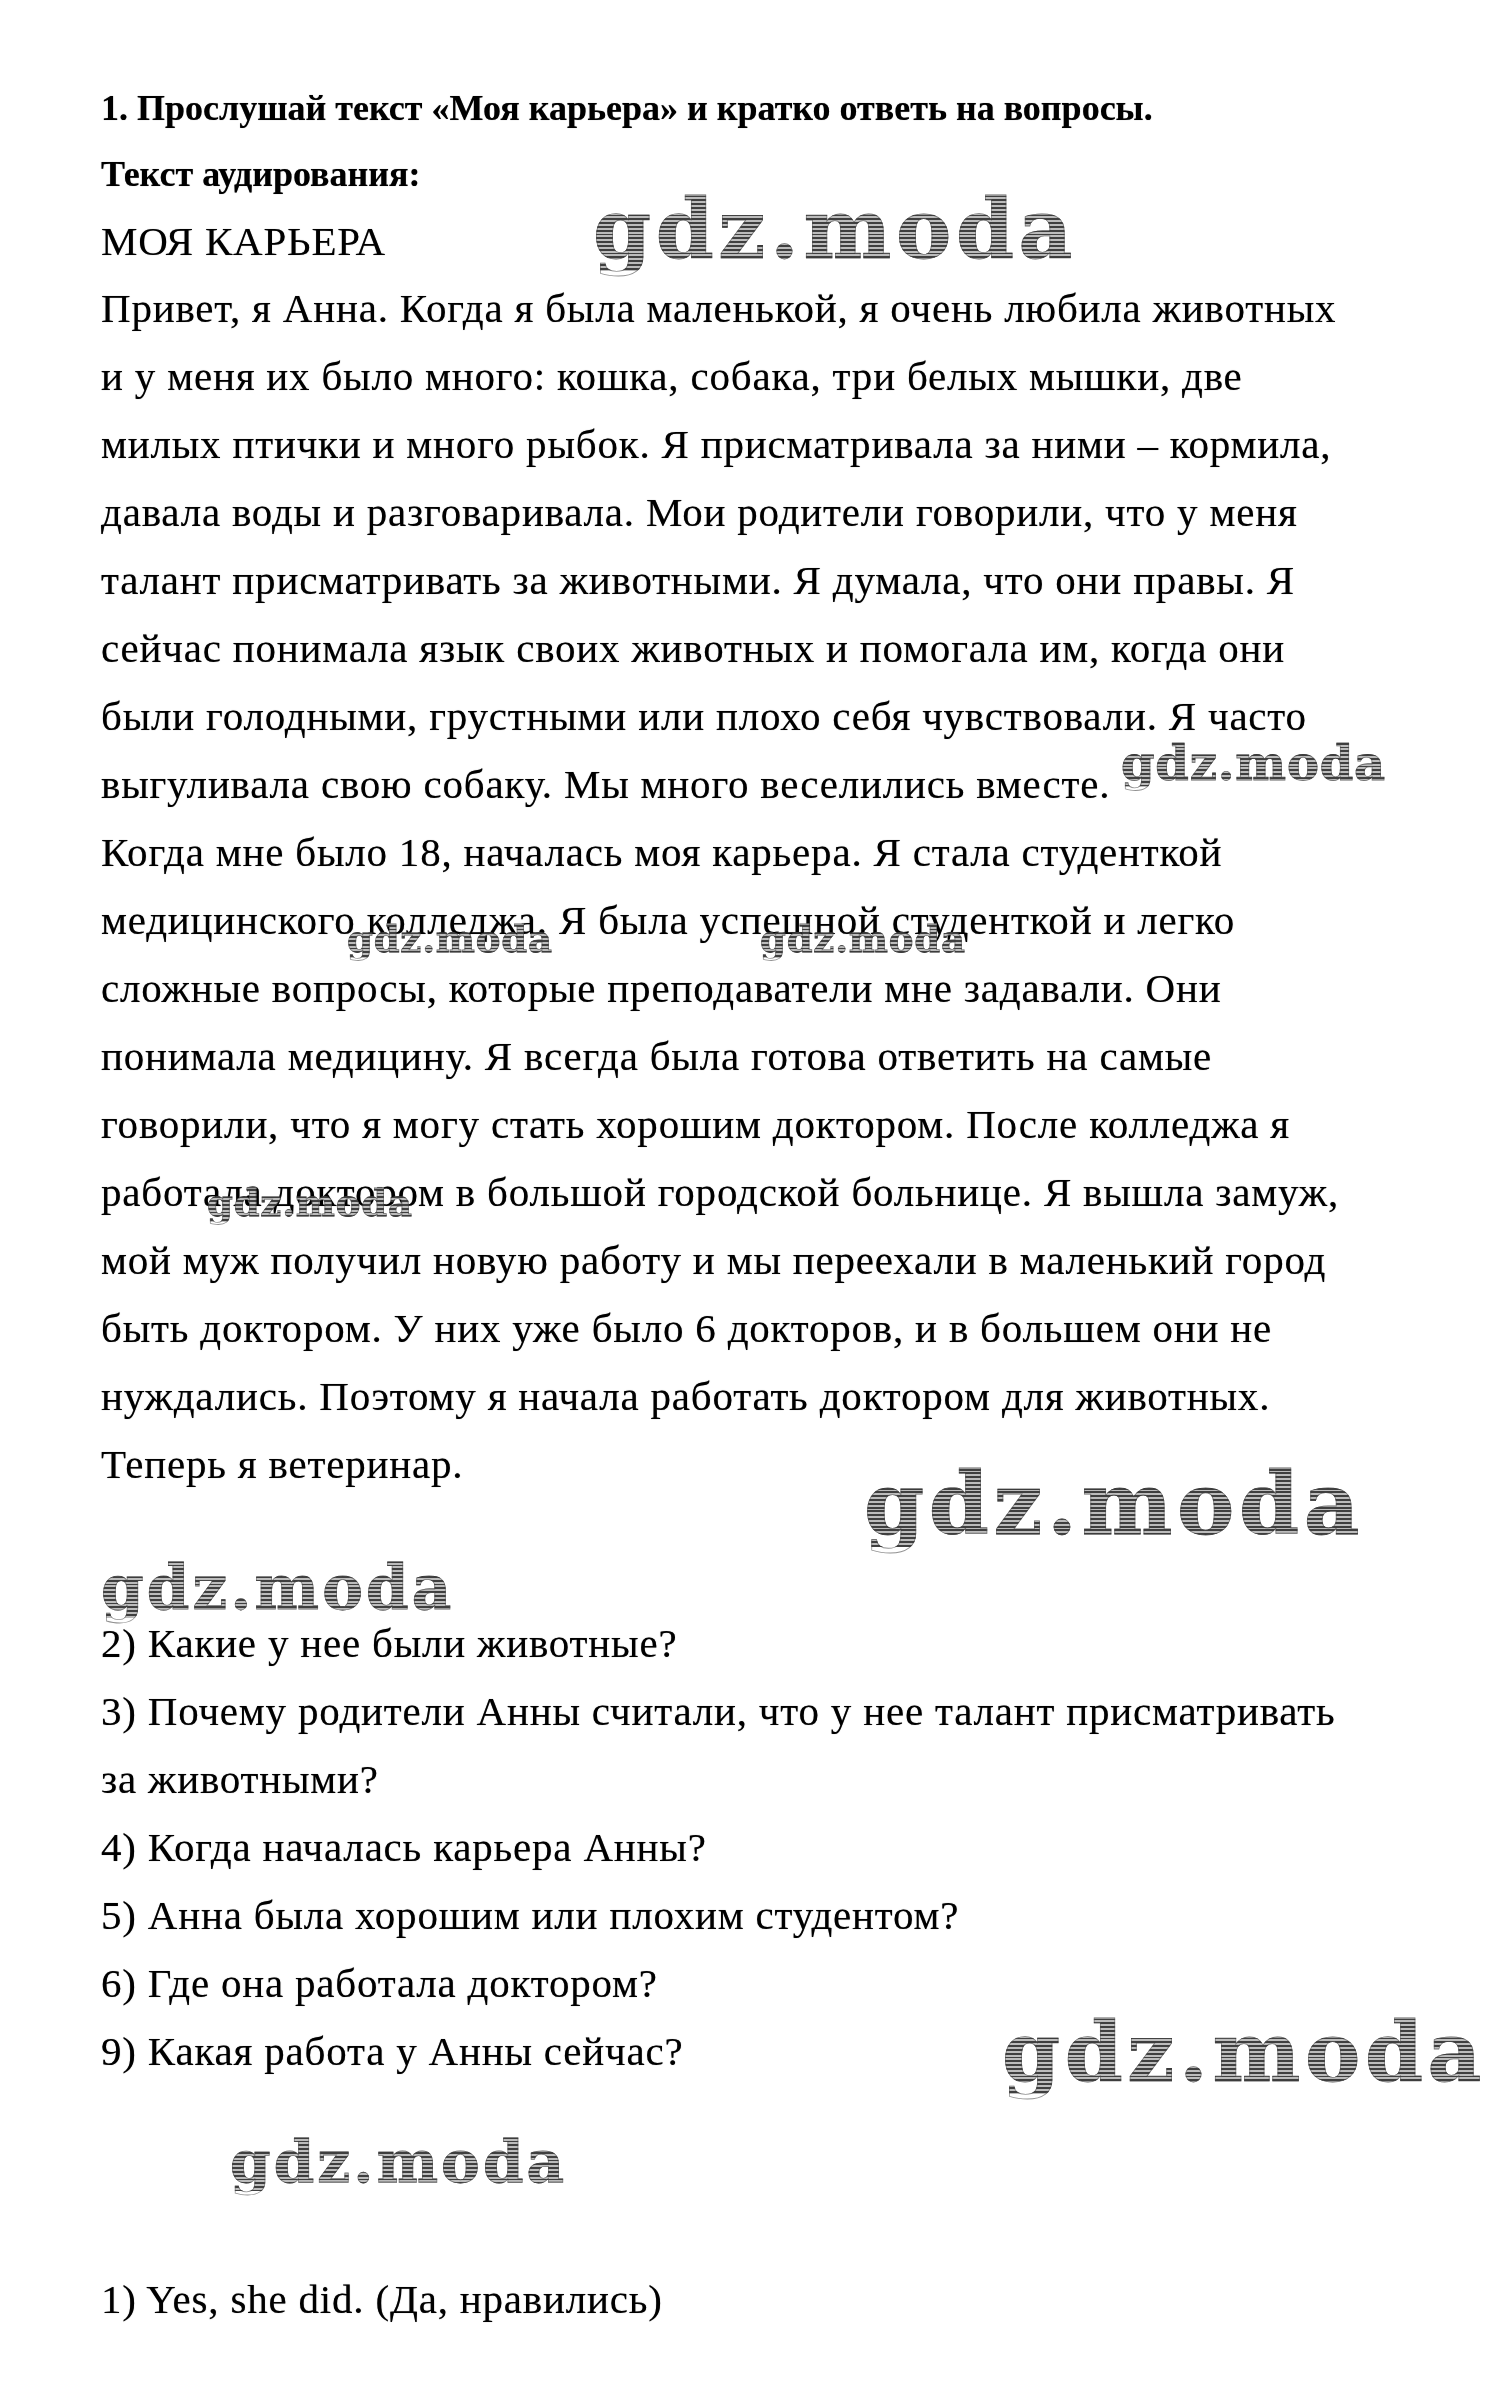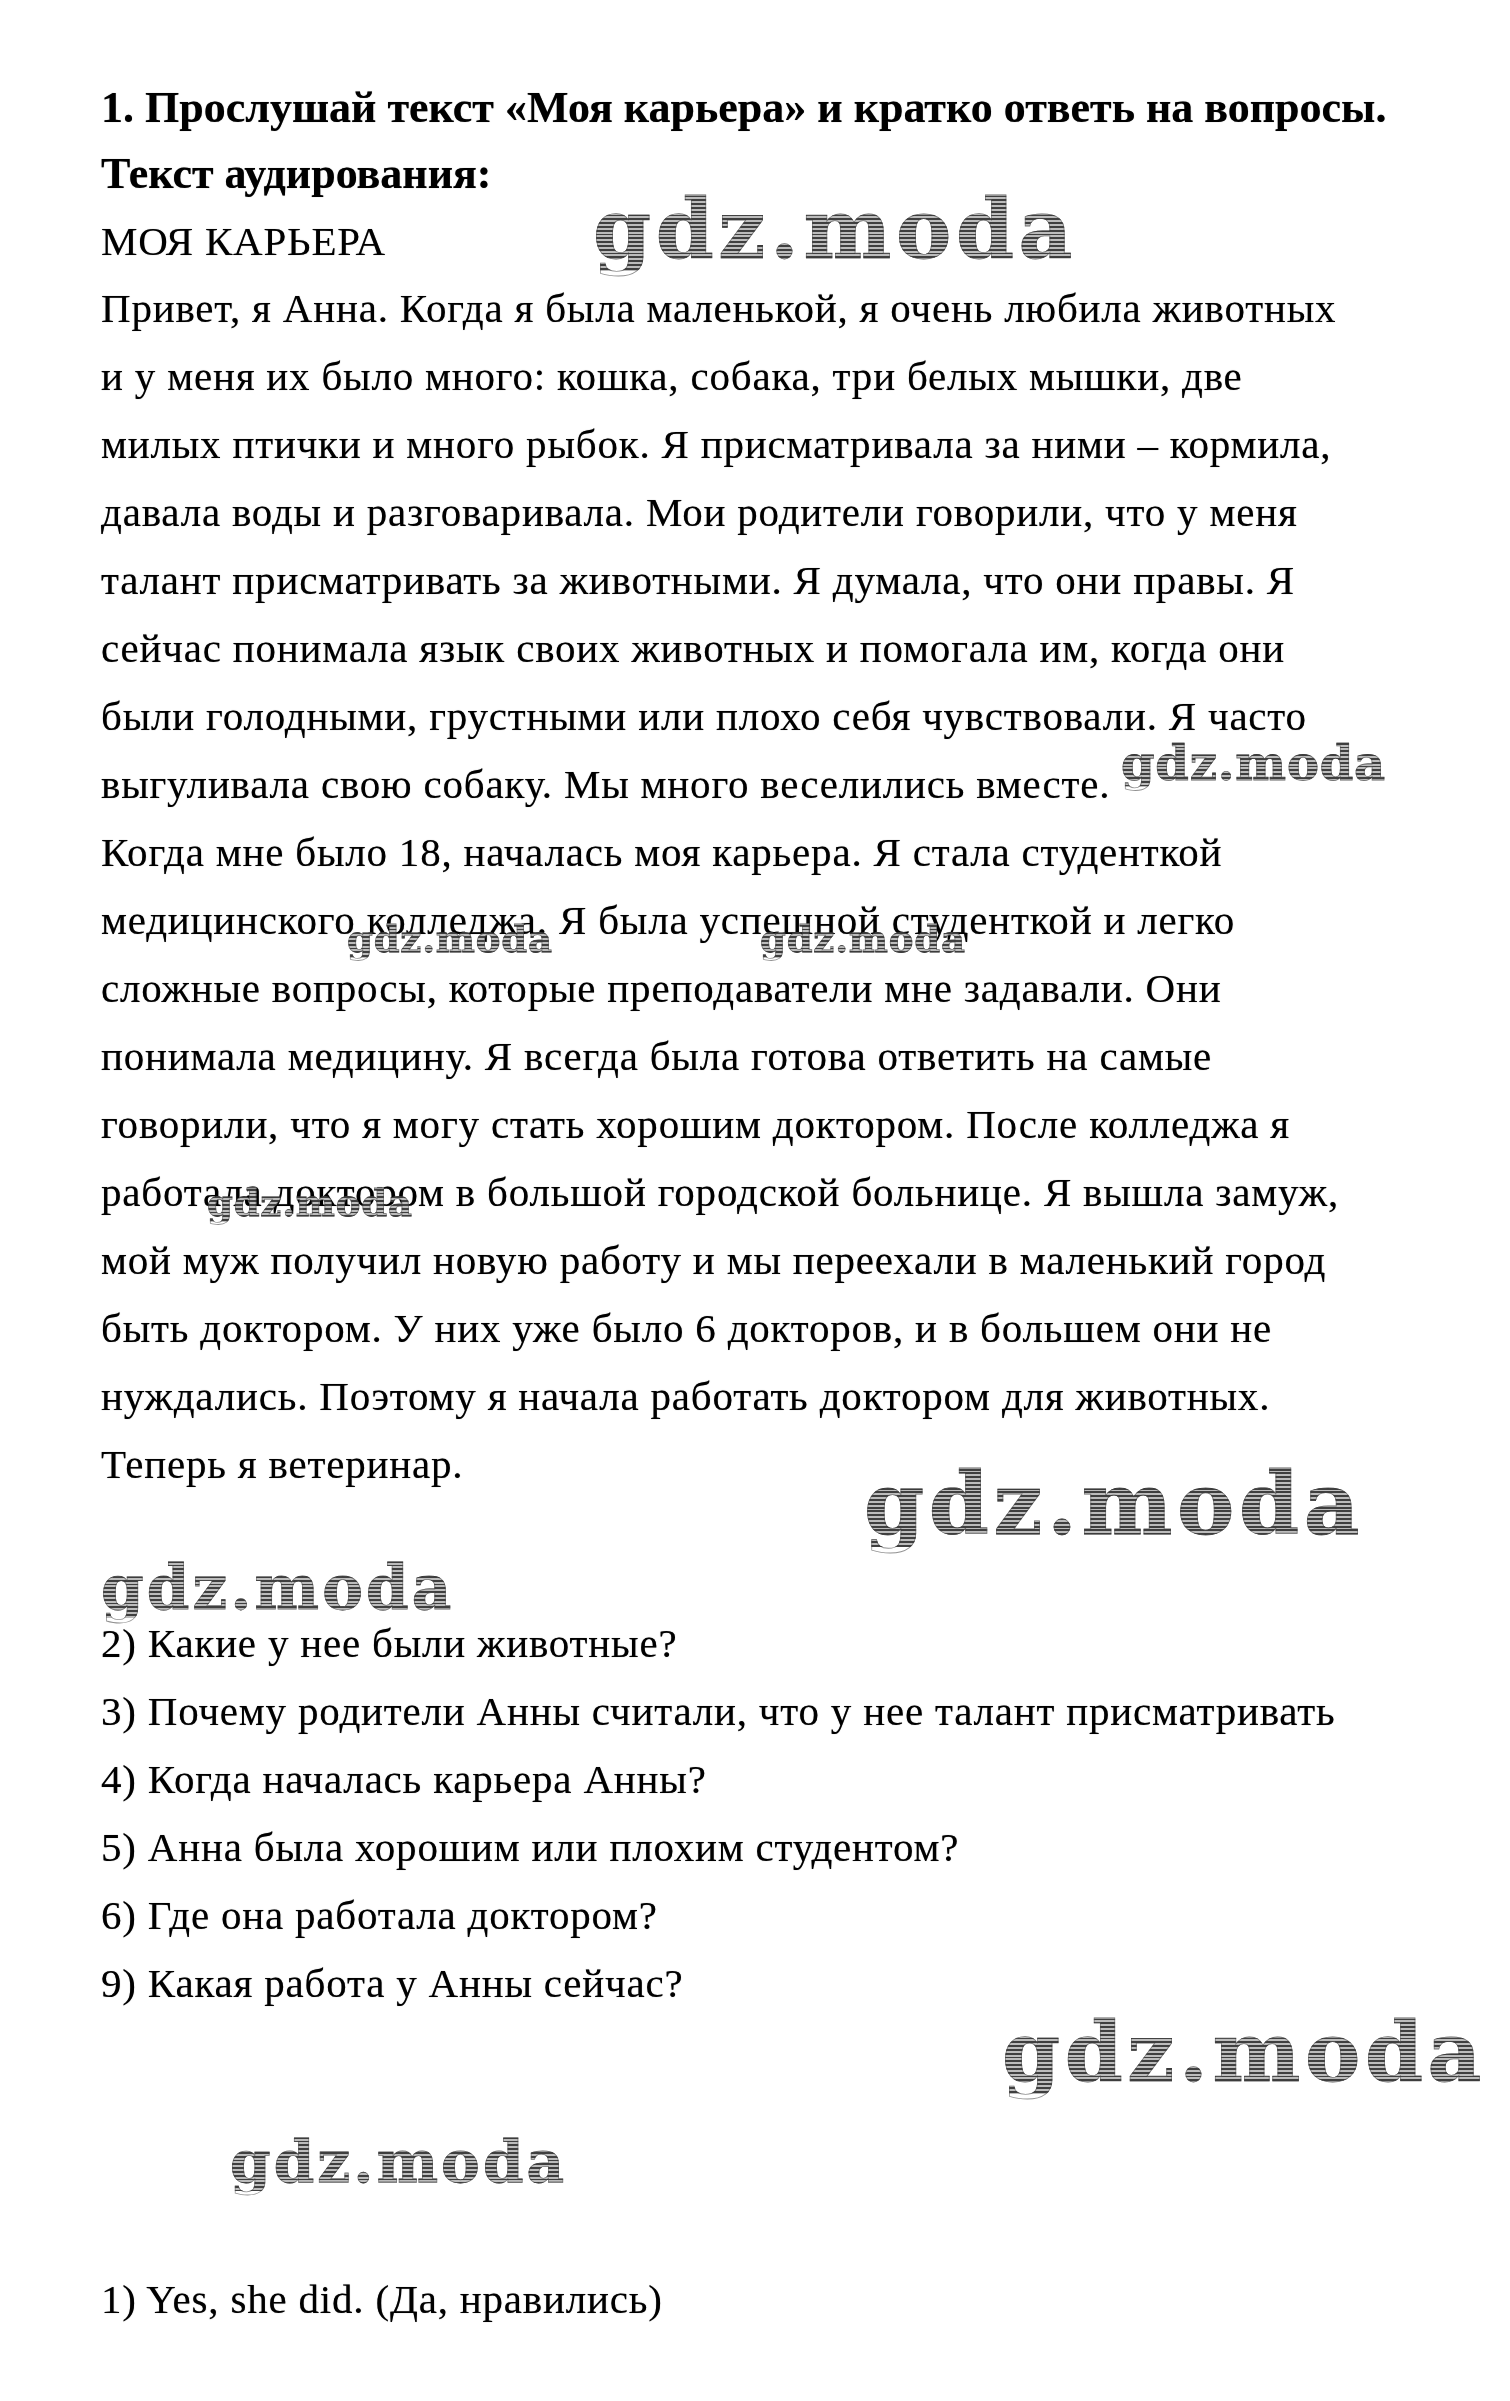--- a/index.html
+++ b/index.html
@@ -12,21 +12,21 @@
   }
   .page{position:relative;width:1510px;height:2401px;}
   .line{
     position:relative;
     height:68px;line-height:68px;
     font-size:41px;letter-spacing:0.8px;
     white-space:nowrap;
     text-shadow:0 0 0.8px rgba(0,0,0,.55);
   }
   .abs{position:absolute;left:101px;}
-  .bold{font-weight:bold;font-size:44px;letter-spacing:0;}
+  .bold{font-weight:bold;font-size:36px;letter-spacing:0;}
   #story{position:absolute;left:101px;top:274px;}
   #questions{position:absolute;left:101px;top:1609px;}
   #answer-block{position:absolute;left:101px;top:2265px;}
   
   .wm{
     position:absolute;
     font-family:"DejaVu Serif",serif;
     font-weight:700;
     line-height:1;
     white-space:nowrap;
@@ -70,20 +70,21 @@
     <div class="line">работала доктором в большой городской больнице. Я вышла замуж,</div>
     <div class="line">мой муж получил новую работу и мы переехали в маленький город</div>
     <div class="line">быть доктором. У них уже было 6 докторов, и в большем они не</div>
     <div class="line">нуждались. Поэтому я начала работать доктором для животных.</div>
     <div class="line">Теперь я ветеринар.</div>
   </div>
 
   <div id="questions">
     <div class="line">2) Какие у нее были животные?</div>
     <div class="line">3) Почему родители Анны считали, что у нее талант присматривать</div>
+    <div class="line">за животными?</div>
     <div class="line">4) Когда началась карьера Анны?</div>
     <div class="line">5) Анна была хорошим или плохим студентом?</div>
     <div class="line">6) Где она работала доктором?</div>
     <div class="line">9) Какая работа у Анны сейчас?</div>
   </div>
 
   <div id="answer-block">
     <div class="line">1) Yes, she did. (Да, нравились)</div>
   </div>
 

